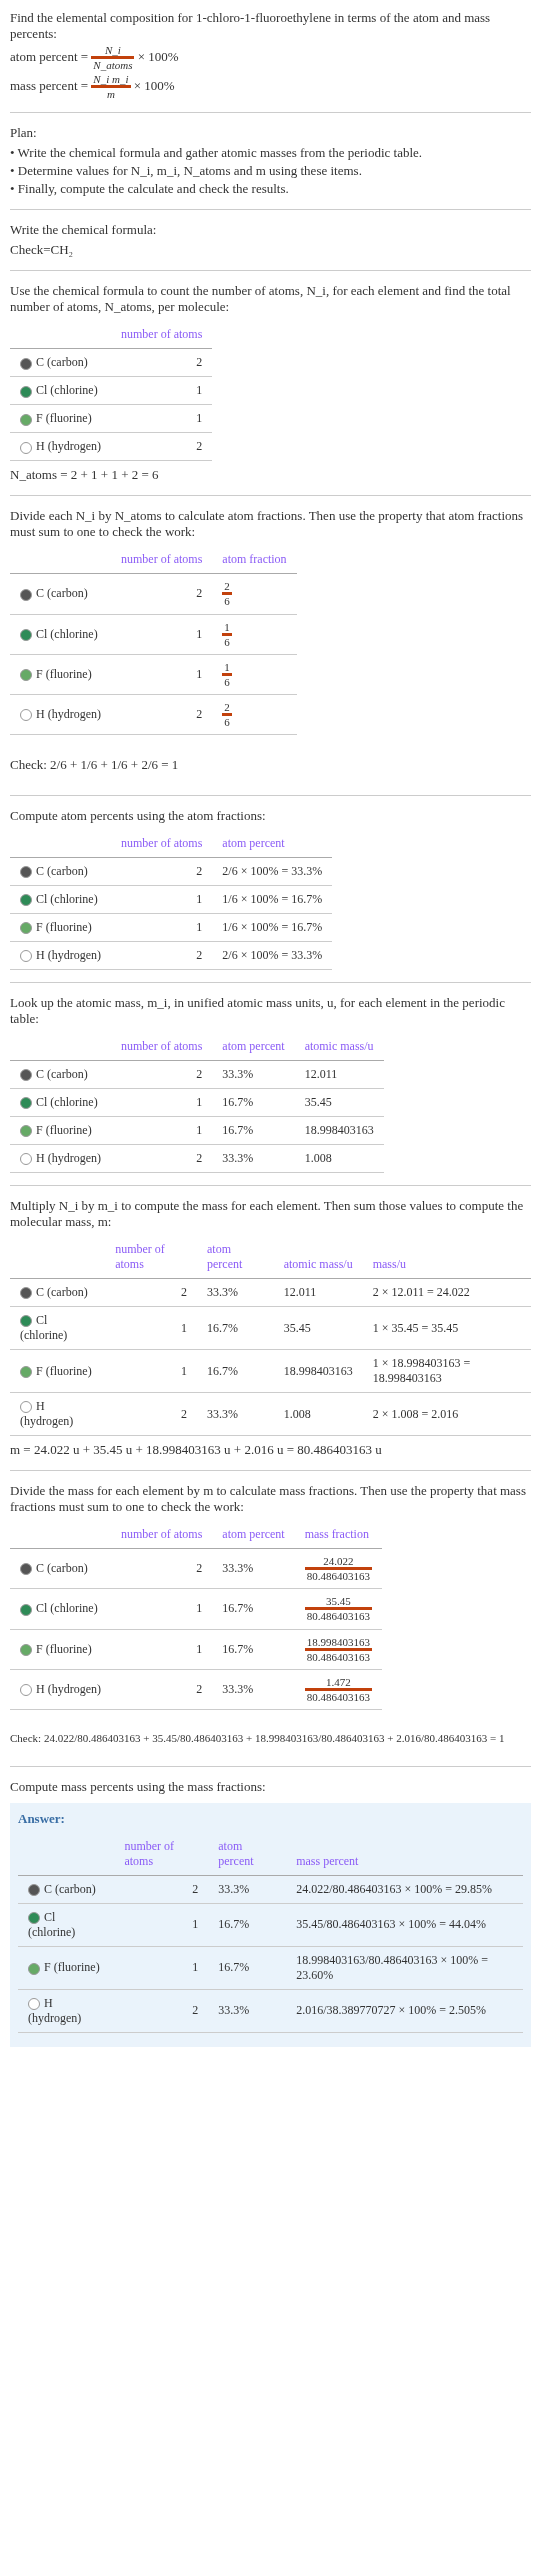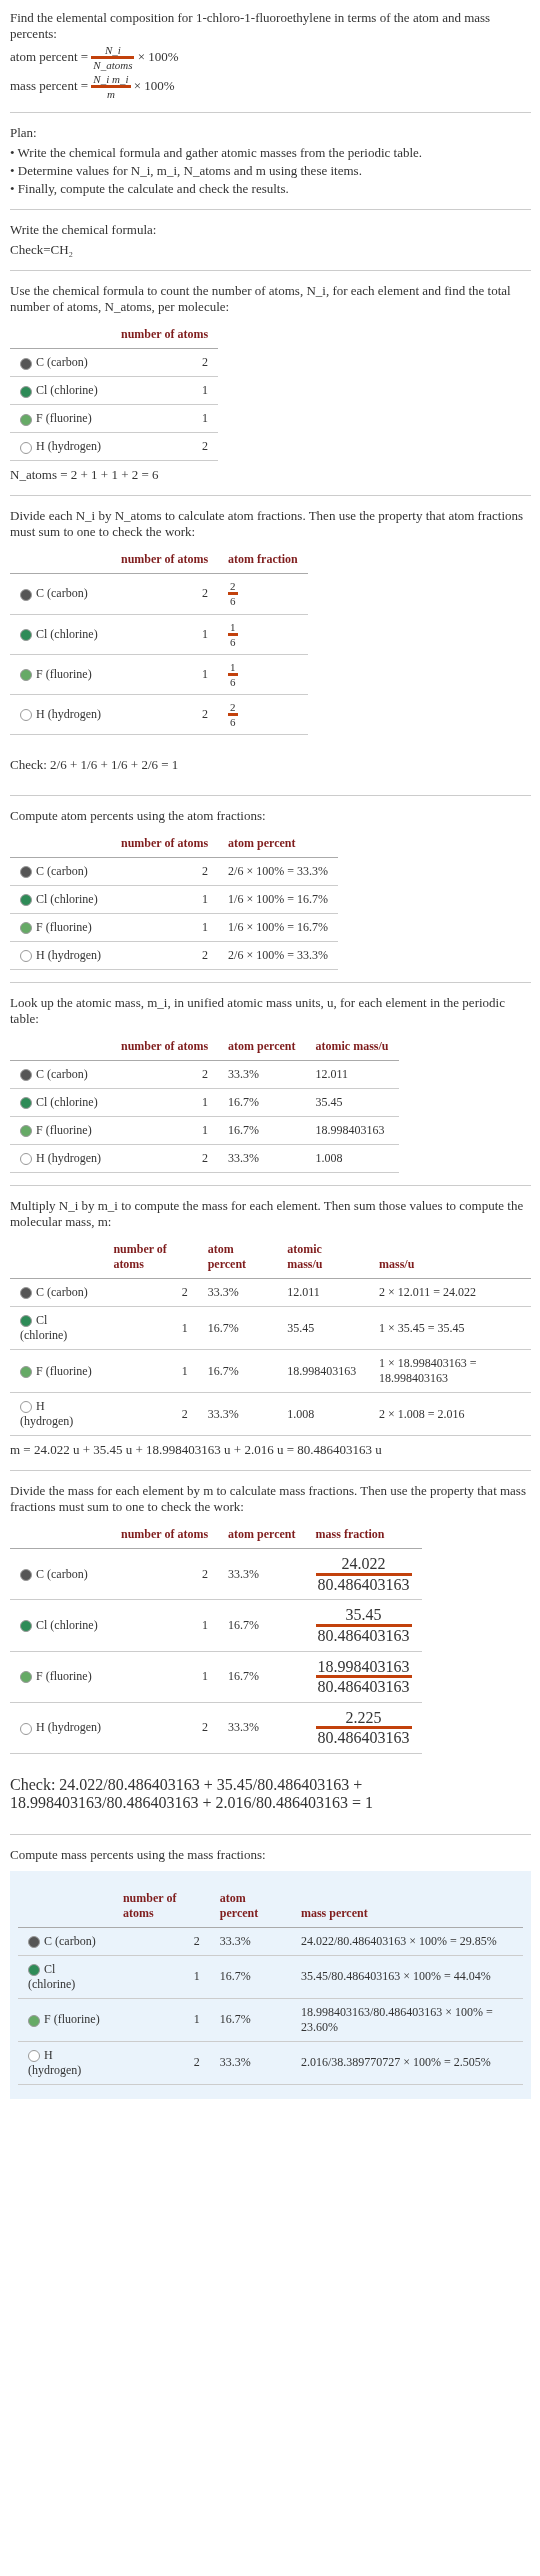--- a/index.html
+++ b/index.html
@@ -24,22 +24,22 @@
     border-collapse: collapse;
     margin: 6px 0;
   }
   th, td {
     border-bottom: 1px solid #ccc;
     padding: 6px 10px;
     text-align: left;
     font-size: 12px;
   }
   th {
-    font-weight: bold;
-    color: #7f1d1d;
+    font-weight: normal;
+    color: #8b5cf6;
     border-bottom: 1px solid #aaa;
     vertical-align: bottom;
   }
   td.num { text-align: right; }
   .swatch {
     display: inline-block;
     width: 10px;
     height: 10px;
     border-radius: 50%;
     margin-right: 4px;
@@ -60,21 +60,21 @@
   .frac {
     display: inline-block;
     vertical-align: middle;
     text-align: center;
     font-size: 11px;
     line-height: 1.1;
   }
   .frac .num { display: block; border-bottom: 3px solid #c2410c; padding: 0 2px; }
   .frac .den { display: block; padding: 0 2px; }
   .ital { font-style: italic; }
-  .small { font-size: 16px; }
+  .small { font-size: 11px; }
 </style>
 </head>
 <body>
 
 <div class="intro">Find the elemental composition for 1-chloro-1-fluoroethylene in terms of the atom and mass percents:</div>
 
 <div class="formula-line">
   <span>atom percent = </span>
   <span class="frac">
     <span class="num ital">N_i</span>
@@ -317,32 +317,33 @@
   <tr>
     <td><span class="swatch sw-f"></span><span>F (fluorine)</span></td>
     <td class="num">1</td>
     <td>16.7%</td>
     <td><span class="frac small"><span class="num">18.998403163</span><span class="den">80.486403163</span></span></td>
   </tr>
   <tr>
     <td><span class="swatch sw-h"></span><span>H (hydrogen)</span></td>
     <td class="num">2</td>
     <td>33.3%</td>
-    <td><span class="frac small"><span class="num">2.225</span><span class="den">80.486403163</span></span></td>
+    <td><span class="frac small"><span class="num">1.472</span><span class="den">80.486403163</span></span></td>
   </tr>
 </tbody>
   </table>
 
 <div class="check small">Check: 24.022/80.486403163 + 35.45/80.486403163 + 18.998403163/80.486403163 + 2.016/80.486403163 = 1</div>
 
 <hr class="divider">
 
 <div class="section-text">Compute mass percents using the mass fractions:</div>
 
 <div class="answer-box">
+  <div class="answer-label">Answer:</div>
   <table style="width:100%;">
     <tbody>
         <tr>
       <th> </th>
       <th>number of atoms</th>
       <th>atom percent</th>
       <th>mass percent</th>
     </tr>
     <tr>
       <td><span class="swatch sw-c"></span><span>C (carbon)</span></td>

